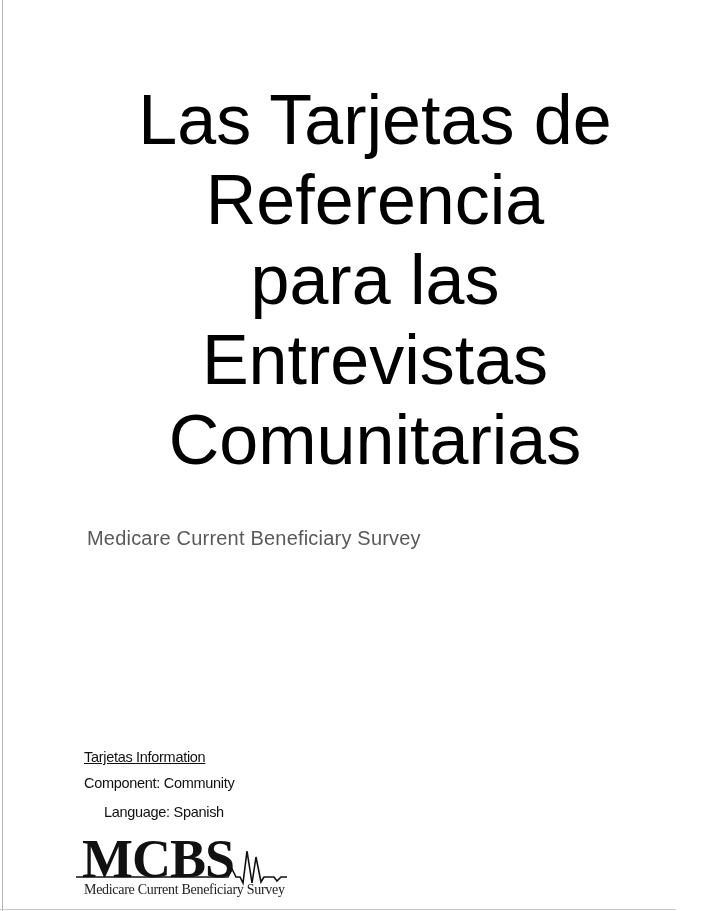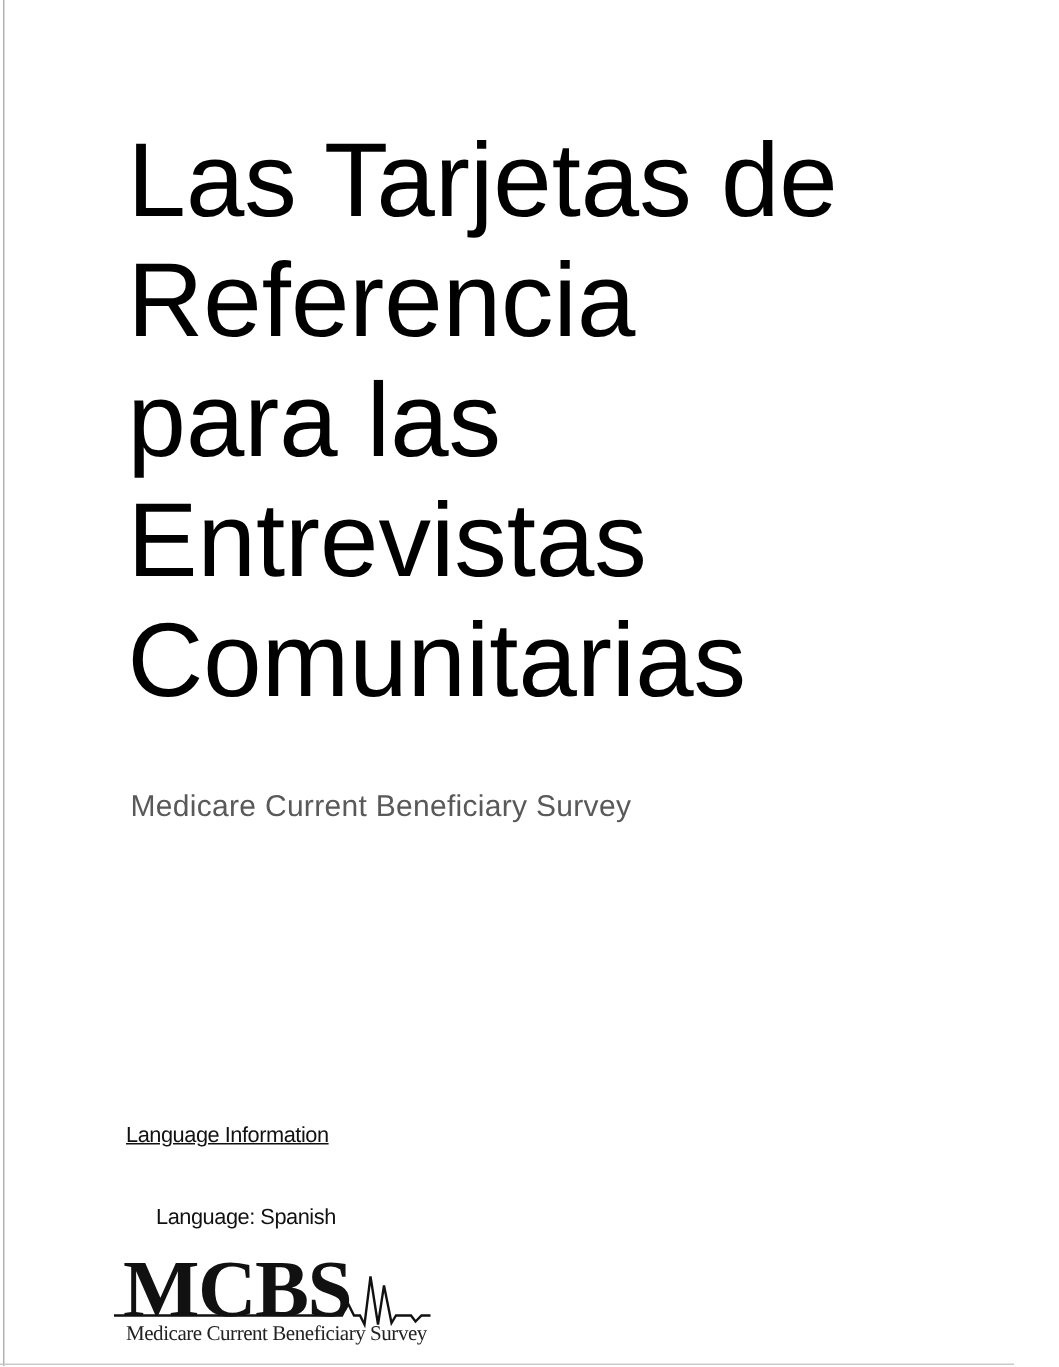--- a/index.html
+++ b/index.html
@@ -37,20 +37,21 @@
     top: 80px;
     width: 580px;
     margin: 0;
     font-family: "Liberation Sans", sans-serif;
     font-weight: 300;
     font-size: 70px;
     line-height: 80px;
     letter-spacing: 0px;
     color: #000000;
     white-space: pre-line;
+    text-align: center;
   }
   .doc-subtitle {
     position: absolute;
     left: 87px;
     top: 527px;
     margin: 0;
     font-size: 20px;
     letter-spacing: 0.2px;
     color: #595959;
   }
@@ -109,22 +110,23 @@
   <div class="edge-bottom"></div>
 
   <h1 class="doc-title">Las Tarjetas de
 Referencia
 para las
 Entrevistas
 Comunitarias</h1>
 
   <p class="doc-subtitle">Medicare Current Beneficiary Survey</p>
 
-  <p class="version-line version-heading">Language Information</p>
+  <p class="version-line version-heading">Tarjetas Information</p>
 
+  <p class="version-line version-component">Component: Community</p>
 
   <p class="version-line version-language">Language: Spanish</p>
 
   <div>
     <p class="logo-acronym">MCBS</p>
 
     <svg class="logo-ekg" viewBox="0 0 212 42" xmlns="http://www.w3.org/2000/svg">
       <polyline points="0,32 152,32 156,24 160,32 164,32 167,38 171,6 176,38 180,12 185,37 188,32 198,32 201,36 205,32 211,32" fill="none" stroke="#111111" stroke-width="1.6" stroke-linejoin="miter"></polyline>
     </svg>
 

